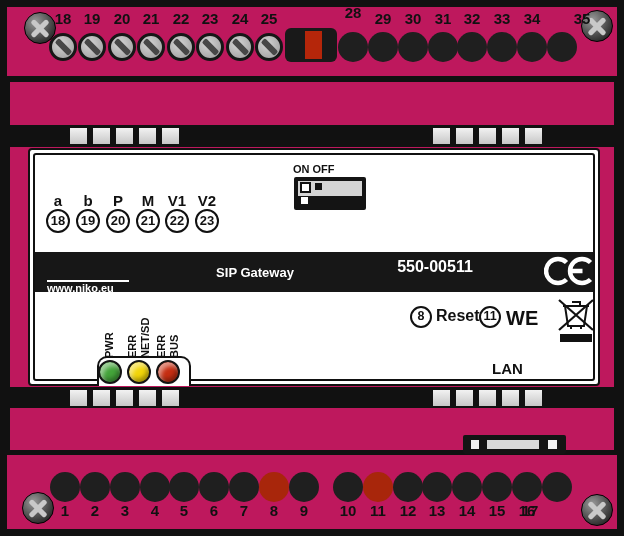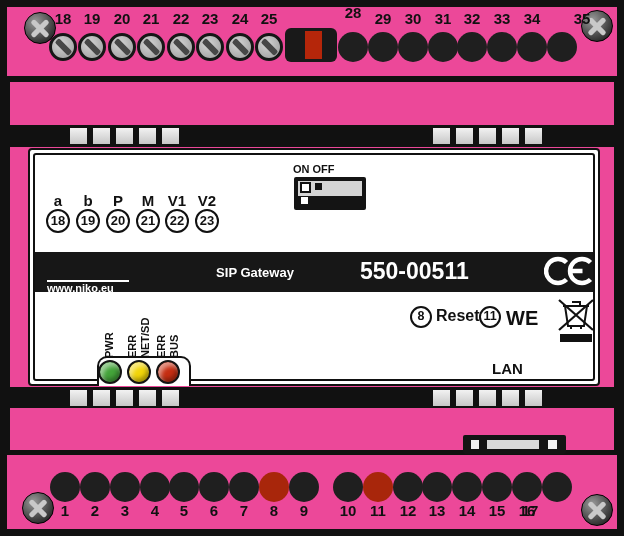--- a/index.html
+++ b/index.html
@@ -1,17 +1,17 @@
 <!DOCTYPE html>
 <html><head>
 <meta charset="utf-8">
 <style>
   html,body { margin:0; padding:0; background:#fff; }
   #stage {
-    position:relative; width:624px; height:536px; background:#ec4899;
+    position:relative; width:624px; height:536px; background:#be185d;
     font-family:"Liberation Sans","DejaVu Sans",sans-serif; color:#111; overflow:hidden;
   }
   .abs { position:absolute; }
   .frame { position:absolute; background:#111; }
   
   .screw {
     position:absolute; width:32px; height:32px; border-radius:50%;
     background:radial-gradient(circle at 35% 30%, #9a9a9a, #4a4a4a 55%, #1a1a1a 90%);
     border:1px solid #000; box-sizing:border-box;
   }
@@ -158,21 +158,21 @@
     <div class="abs" style="left:4px;top:4px;width:64px;height:15px;background:#d4d4d4"></div>
     <div class="abs" style="left:6px;top:5px;width:11px;height:11px;background:#fff;border:2px solid #111;box-sizing:border-box"></div>
     <div class="abs" style="left:21px;top:6px;width:7px;height:7px;background:#111"></div>
     <div class="abs" style="left:7px;top:20px;width:7px;height:7px;background:#fff"></div>
   </div>
 
   <div class="abs" style="left: 35px; top: 252px; width: 558px; height: 40px; background: rgb(23, 23, 23);"></div>
   <div class="abs" style="left:47px;top:280px;width:82px;height:2px;background:#fff"></div>
   <div class="lbl white" style="left:47px;top:282px;font-size:11px">www.niko.eu</div>
   <div class="lbl white" style="left:200px;top:265px;width:110px;font-size:13px;text-align:center">SIP Gateway</div>
-  <div class="lbl white" style="left:360px;top:258px;width:110px;font-size:23px;">550-00511</div>
+  <div class="lbl white" style="left:380px;top:258px;width:110px;font-size:16px;text-align:center">550-00511</div>
   <svg class="abs" style="left:544px;top:256px" width="50" height="30" viewBox="0 0 100 60" aria-label="CE">
     <path d="M45 13 A24 24 0 1 0 45 47" fill="none" stroke="#ffffff" stroke-width="9"></path>
     <path d="M93 13 A24 24 0 1 0 93 47" fill="none" stroke="#ffffff" stroke-width="9"></path>
     <path d="M53 30 H77" fill="none" stroke="#ffffff" stroke-width="9"></path>
   </svg>
 
   <div class="cnum small" style="left:410px;top:306px">8</div>
   <div class="lbl" style="left:436px;top:307px;font-size:16px">Reset</div>
   <div class="cnum small" style="left:479px;top:306px">11</div>
   <div class="lbl" style="left:506px;top:307px;font-size:20px">WE</div>

